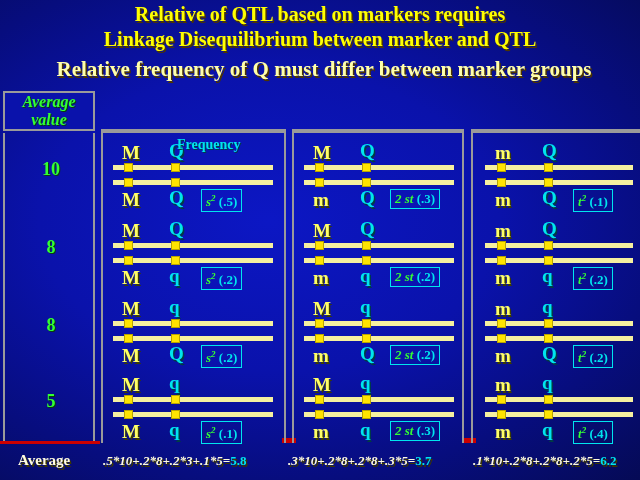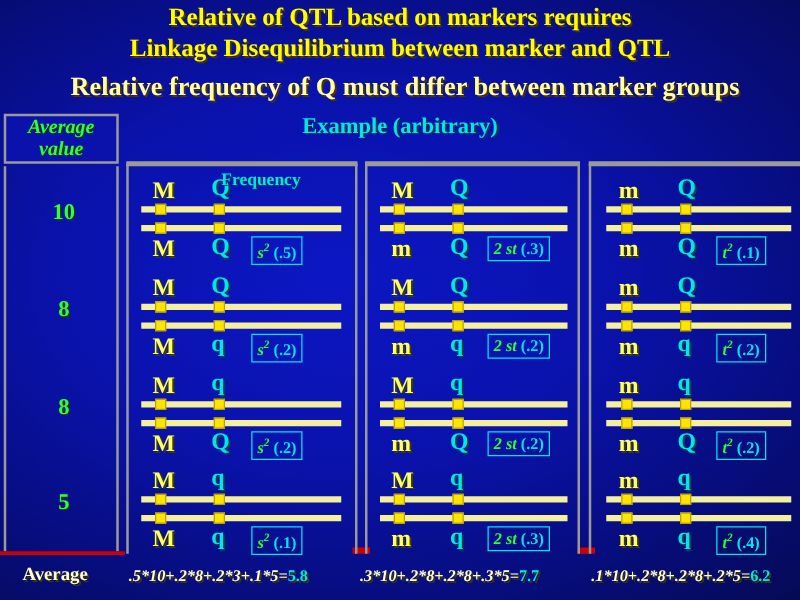--- a/index.html
+++ b/index.html
@@ -221,21 +221,20 @@
 <body>
 
 <div id="slide">
 
   <div class="title-block">
     <div class="title-line">Relative of QTL based on markers requires</div>
     <div class="title-line">Linkage Disequilibrium between marker and QTL</div>
   </div>
   <div class="subtitle">Relative frequency of Q must differ between marker groups</div>
 
-  <div class="example-label">Example (arbitrary)</div>
 
   <div class="avg-header">
     <span>Average</span>
     <span>value</span>
   </div>
 
   <div class="value-col">
     <div class="value-cell" style="top:26px">10</div>
     <div class="value-cell" style="top:104px">8</div>
     <div class="value-cell" style="top:182px">8</div>
@@ -412,16 +411,16 @@
         <div class="allele q" style="left: 69px; top: 51px;">q</div>
         <div class="freq-box" style="left: 100px; top: 52px;"><span class="freq-sym">t<sup>2</sup></span><span class="freq-val"> (.4)</span></div>
       </div>
     </div>
 
   <div class="frequency-label" style="left:177px; top:137px;font-weight:bold;">Frequency</div>
 
   <div class="avg-row-label">Average</div>
 
   <div class="avg-formula" id="formula0" style="left:103px;"><span>.5*10+.2*8+.2*3+.1*5=</span><span class="res">5.8</span></div>
-  <div class="avg-formula" id="formula1" style="left:288px;"><span>.3*10+.2*8+.2*8+.3*5=</span><span class="res">7.7</span></div>
+  <div class="avg-formula" id="formula1" style="left:288px;"><span>.3*10+.2*8+.2*8+.3*5=</span><span class="res">3.7</span></div>
   <div class="avg-formula" id="formula2" style="left:473px;"><span>.1*10+.2*8+.2*8+.2*5=</span><span class="res">6.2</span></div>
 
 </div>
 
 </body></html>

